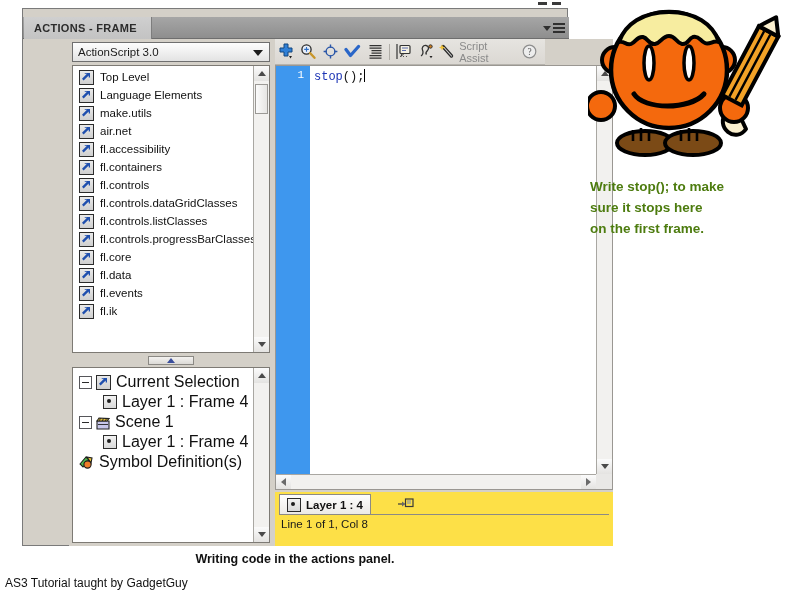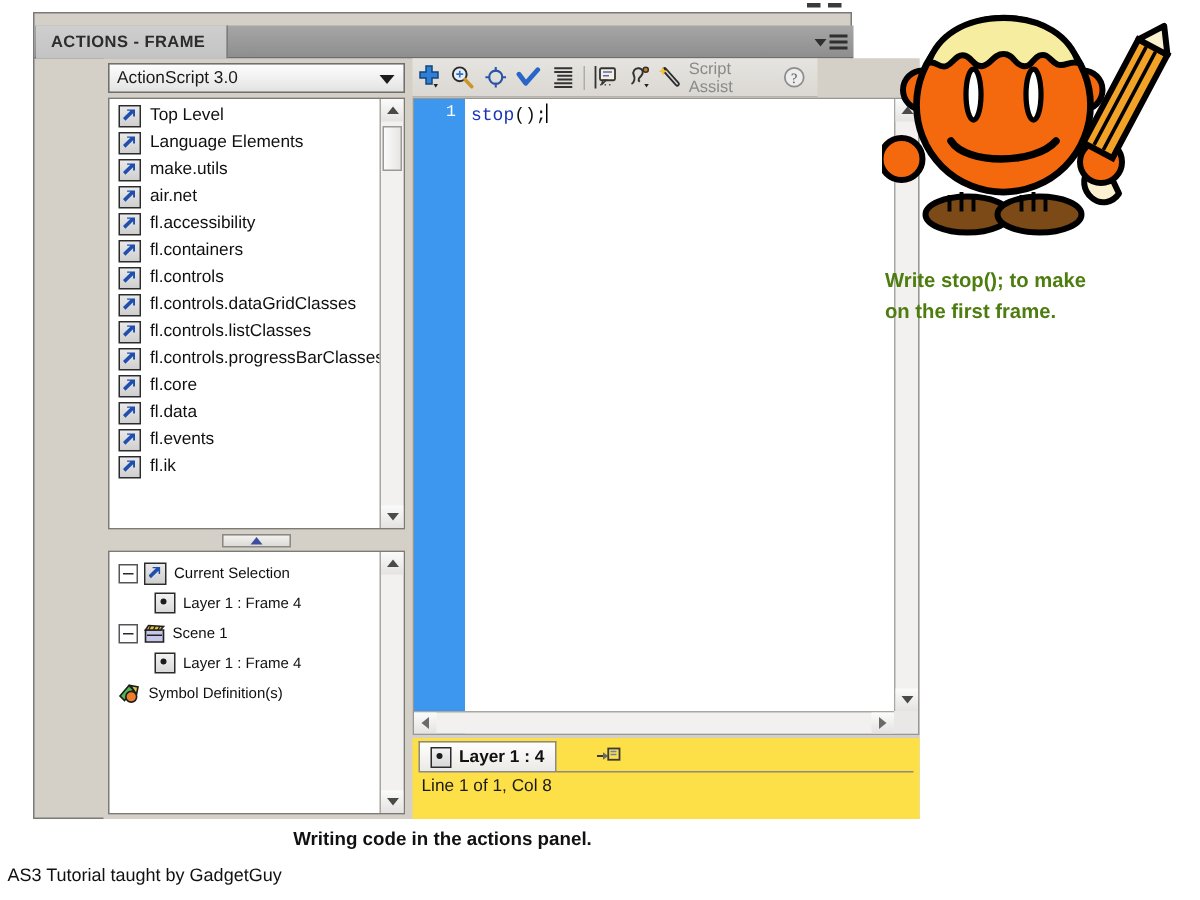--- a/index.html
+++ b/index.html
@@ -96,21 +96,21 @@
   .split-grip{width:46px;height:9px;background:linear-gradient(180deg,#f3f2f0,#dcdad6);
     border:1px solid #8b8984;box-sizing:border-box;display:flex;align-items:center;justify-content:center;}
   .split-grip .ar-up{border-bottom-color:#3b4f9c;}
 
   
   .tree-bot{
     position:absolute;left:3px;top:328px;width:198px;height:176px;
     background:#ffffff;border:1px solid #7d7a74;box-sizing:border-box;overflow:hidden;
   }
   .snode{display:flex;align-items:center;height:20px;position:relative;}
-  .snode .lbl{font-size:10px;color:#101010;margin-left:5px;white-space:nowrap;}
+  .snode .lbl{font-size:16px;color:#101010;margin-left:5px;white-space:nowrap;}
   .expander{width:11px;height:11px;border:1px solid #56565a;background:#fff;
     display:flex;align-items:center;justify-content:center;flex:none;margin-right:4px;}
   .expander i{display:block;width:7px;height:1px;background:#2a2a2a;}
   .frame-icon{width:12px;height:12px;background:linear-gradient(180deg,#f2f2f2,#d9d9d9);
     border:1px solid #2b2b2b;flex:none;position:relative;}
   .frame-icon::after{content:"";position:absolute;left:3px;top:3px;width:4px;height:4px;border-radius:50%;background:#1d1d1d;}
   .scene-icon{width:14px;height:13px;flex:none;position:relative;}
   .sym-icon{width:15px;height:14px;flex:none;position:relative;}
 
   
@@ -469,19 +469,20 @@
       <g transform="rotate(28 160 60)">
         <rect x="150" y="18" width="22" height="78" fill="#f2a227" stroke="#000" stroke-width="4"></rect>
         <path d="M157 20v74M164 20v74" stroke="#000" stroke-width="2.4"></path>
         <path d="M150 18l11-16 11 16z" fill="#fbf0cf" stroke="#000" stroke-width="4" stroke-linejoin="round"></path>
       </g>
     </svg>
   </div>
 
   <div class="rtext">
     <div>Write stop(); to make</div>
+    <div>sure it stops here</div>
     <div>on the first frame.</div>
   </div>
 
   <div class="caption">Writing code in the actions panel.</div>
   <div class="footer">AS3 Tutorial taught by GadgetGuy</div>
 
 </div>
 
 </body></html>

